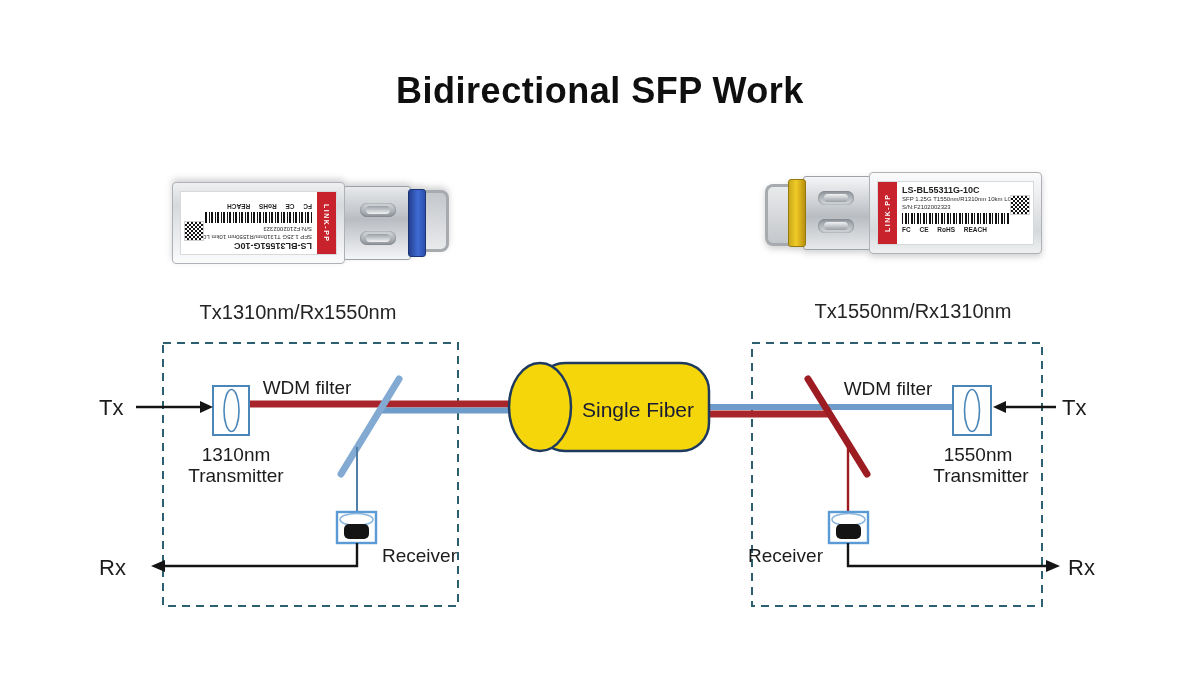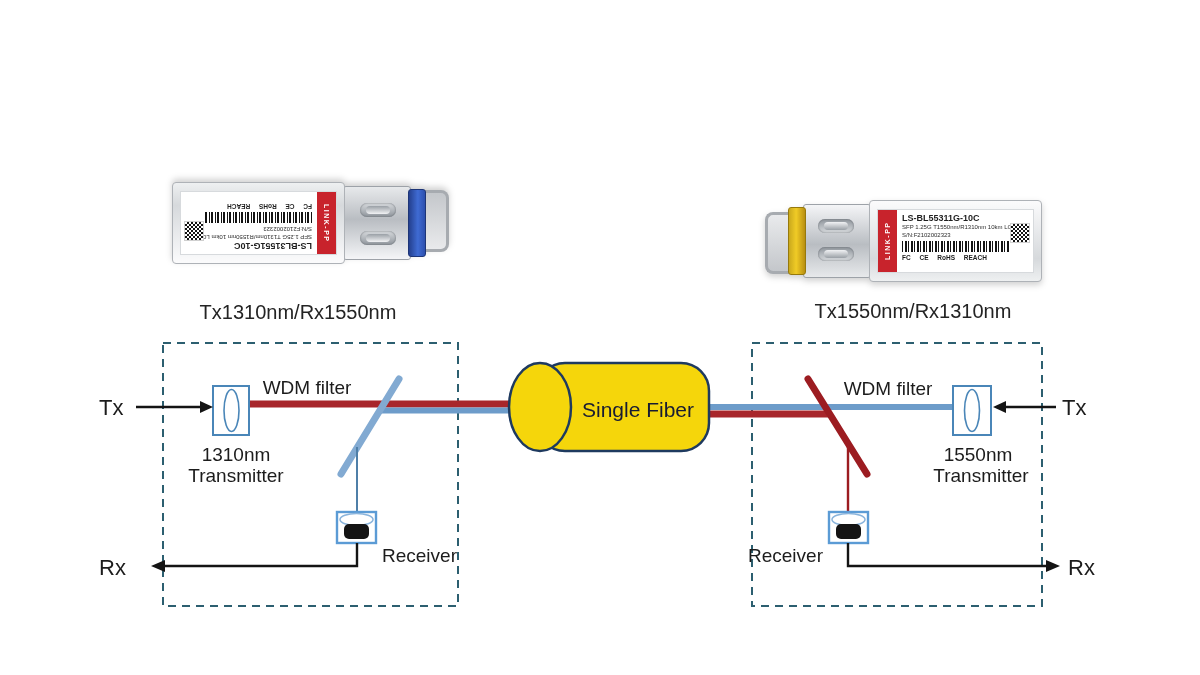--- a/index.html
+++ b/index.html
@@ -4,21 +4,21 @@
 <style>
   html,body{margin:0;padding:0;background:#ffffff;}
   .stage{position:relative;width:1200px;height:675px;background:#ffffff;overflow:hidden;
          font-family:"Liberation Sans",sans-serif;}
   .title{position:absolute;top:70px;left:0;right:0;margin:0;text-align:center;
          font-size:36px;font-weight:700;color:#0f0f0f;letter-spacing:.5px;}
 
   
   .sfp{position:absolute;width:275px;height:80px;filter:drop-shadow(0 3px 3px rgba(0,0,0,.18));}
   .sfp-left{left:174px;top:184px;transform:rotate(180deg);}
-  .sfp-right{left:765px;top:200px;}
+  .sfp-right{left:765px;top:172px;}
   .bail{position:absolute;left:0;top:12px;width:26px;height:56px;border:3px solid #a7abb0;
         border-right:none;border-radius:8px 0 0 8px;background:linear-gradient(#e9eaec,#c4c7cb);}
   .latch{position:absolute;left:23px;top:7px;width:16px;height:66px;border-radius:3px;z-index:2;}
   .latch-yellow{background:linear-gradient(90deg,#caa91d,var(--latch_yellow,#f0cb26) 45%,#b98f10);border:1px solid #96790c;}
   .latch-blue{background:linear-gradient(90deg,#2c4fae,var(--latch_blue,#3f6bd3) 45%,#24408f);border:1px solid #1d3577;}
   .housing{position:absolute;left:38px;top:4px;width:66px;height:72px;border:1px solid #9da2a8;
            border-radius:3px;background:linear-gradient(#f4f5f7,#b9bdc2 55%,#e7e9eb);}
   .slot{position:absolute;left:14px;width:36px;height:14px;border-radius:7px;
         background:linear-gradient(#8f959c,#d8dbde);box-shadow:inset 0 0 2px #62676d;}
   .slot .slot-inner{margin:3px 6px;height:8px;border-radius:4px;background:linear-gradient(#f1f2f4,#9aa0a6);}
@@ -63,20 +63,21 @@
   .recv-box{fill:#ffffff;stroke:var(--receiver_stroke,#5b9bd5);stroke-width:2.4;}
   .recv-lens{fill:#ffffff;stroke:#8ab4dc;stroke-width:1.5;}
   .detector{fill:#141414;}
   .cyl{fill:var(--cylinder_fill,#f5d60b);stroke:var(--cylinder_stroke,#1e3a5f);stroke-width:2.5;}
 </style>
 </head>
 <body>
 
 <div class="stage">
 
+  <h1 class="title">Bidirectional SFP Work</h1>
 
   <div class="sfp sfp-left">
     <div class="bail"></div>
     <div class="latch latch-blue"></div>
     <div class="housing">
       <div class="slot s1">
           <div class="slot-inner"></div>
         </div>
       <div class="slot s2">
           <div class="slot-inner"></div>

